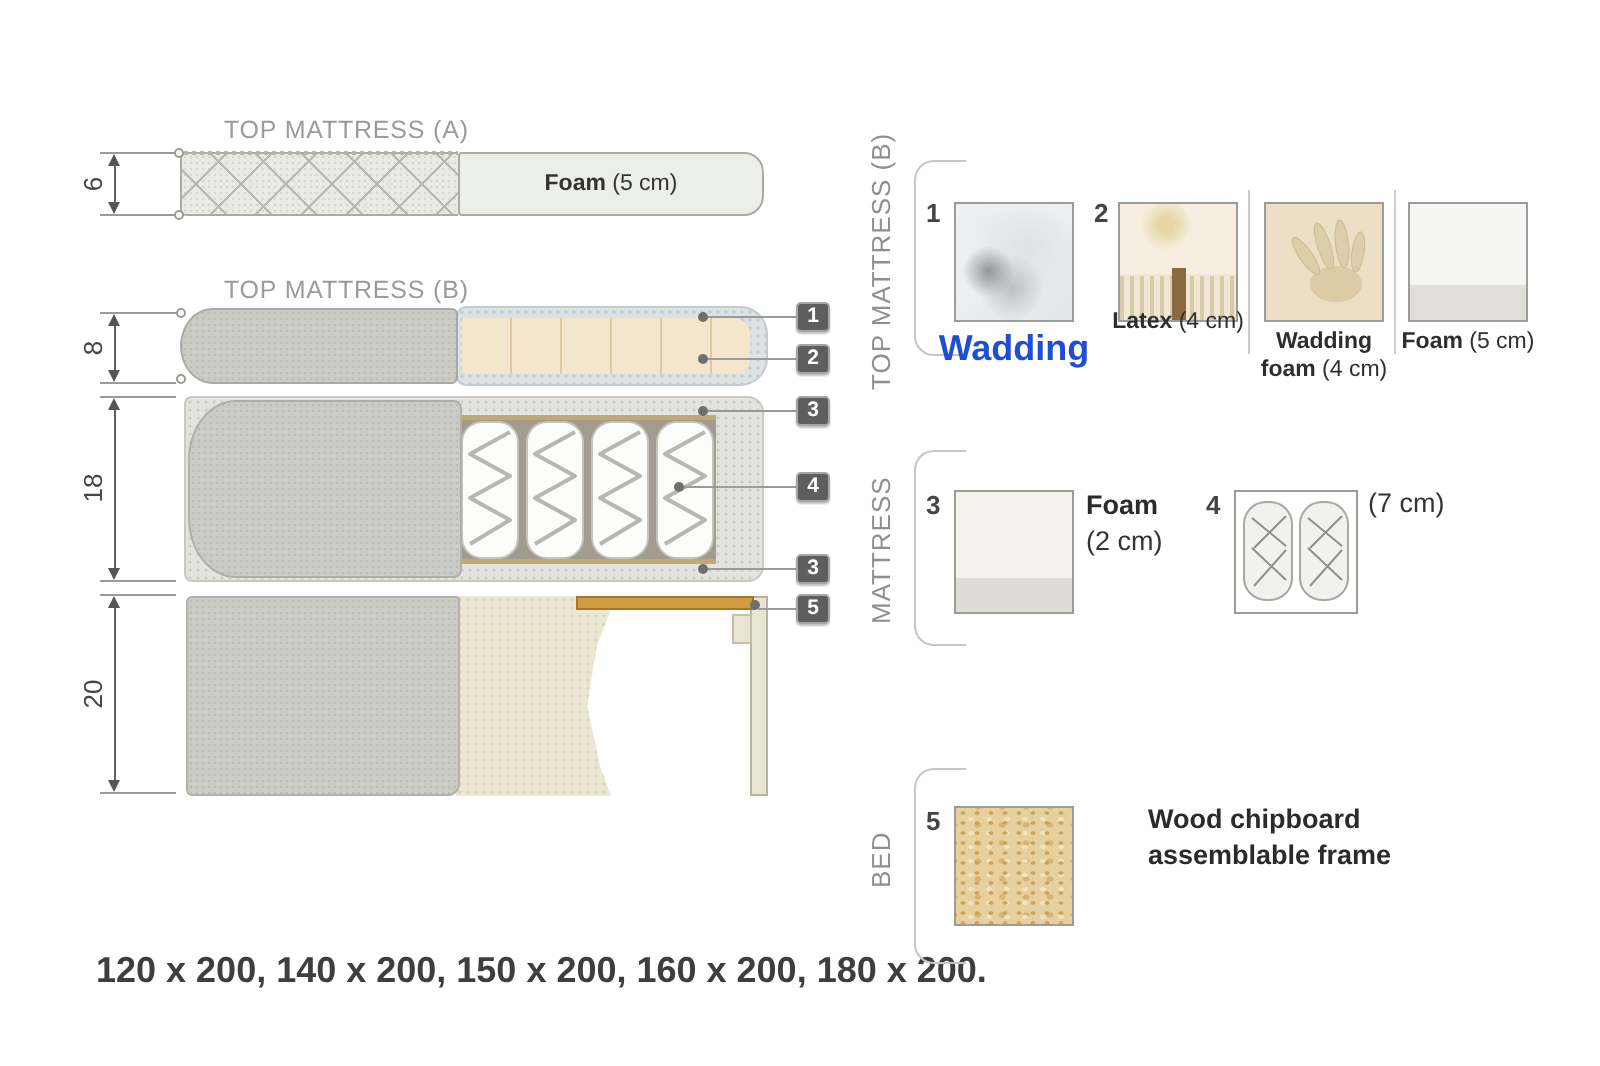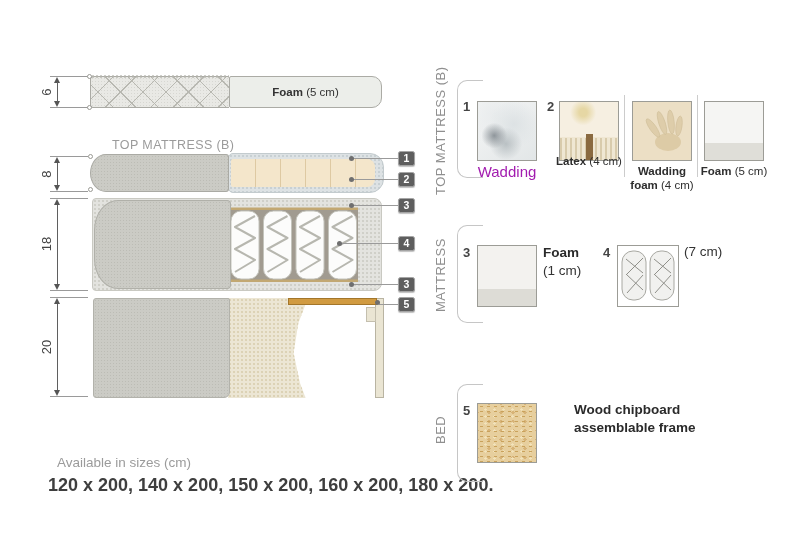--- a/index.html
+++ b/index.html
@@ -26,21 +26,21 @@
   .leader{position:absolute;height:1px;background:#9a9a9a}
   .ldot{position:absolute;width:5px;height:5px;border-radius:50%;background:#6f6f6f}
   
   .vlab{position:absolute;writing-mode:vertical-rl;transform:rotate(180deg);font-size:13px;color:#8f8f8f;
         letter-spacing:.5px;text-align:center;white-space:nowrap}
   .brk{position:absolute;width:26px;border:1.5px solid #c6c6c6;border-right:none;border-radius:10px 0 0 10px}
   .lnum{position:absolute;font-size:13px;font-weight:bold;color:#454545}
   .imgbox{position:absolute;border:1px solid #9c9c96}
   .cap{position:absolute;text-align:center;font-size:11.5px;color:#2e2e2e;line-height:1.25}
   .cap b{font-weight:bold}
-  .bigcap{font-size:15px;font-weight:normal;color:#a21caf}
+  .bigcap{font-size:18px;font-weight:bold;color:#1d4ed8}
   .side{position:absolute;font-size:13.5px;color:#333;line-height:1.3}
   .side b{font-weight:bold;color:#2b2b2b}
   .divider{position:absolute;width:1px;background:#cccccc}
   
   .foot1{position:absolute;font-size:13.5px;color:#9b9b9b}
   .foot2{position:absolute;font-size:18px;font-weight:bold;color:#3e3e3e}
   
   .speckle-gray{background-color:#cbcbc5;background-image:radial-gradient(#bcbcb5 .6px,transparent .8px);background-size:3px 3px}
   .speckle-case{background-color:#e3e3df;background-image:radial-gradient(#cfcfc8 .7px,transparent .9px);background-size:4px 4px}
   .speckle-beige{background-color:#ece6d4;background-image:radial-gradient(#dcd2b5 .7px,transparent .9px);background-size:4px 4px}
@@ -71,20 +71,21 @@
   <div class="arr dn" style="top:284px"></div>
   <div class="dim-line" style="top:205px;height:79px"></div>
 
   <div class="dim-num" style="left:34px;top:340px">20</div>
   <div class="dim-tick" style="top:297px"></div>
   <div class="dim-tick" style="top:396px"></div>
   <div class="arr up" style="top:298px"></div>
   <div class="arr dn" style="top:390px"></div>
   <div class="dim-line" style="top:304px;height:86px"></div>
 
+  <div class="dtitle" style="left:112px;top:58px">TOP MATTRESS (A)</div>
   <div class="abs" style="left:90px;top:76px;width:292px;height:32px">
     <div class="abs" style="left:0;top:0;width:139px;height:32px;border:1px solid #ababa5;border-right:none;border-radius:3px 0 0 3px;
          background-color:#e9e9e5;
          background-image:repeating-linear-gradient(45deg,transparent 0 15px,#b8b8b1 15px 16px),
                           repeating-linear-gradient(135deg,transparent 0 15px,#b8b8b1 15px 16px),
                           radial-gradient(#d7d7d2 .6px,transparent .8px);
          background-size:auto,auto,3px 3px">
       <div class="abs" style="left:0;top:-2px;width:100%;height:3px;
            background-image:radial-gradient(circle at 2px 1.5px,#b2b2ab 1px,transparent 1.3px);background-size:4px 3px"></div>
     </div>
@@ -157,21 +158,20 @@
   <div class="chip" style="top:236px">4</div>
 
   <div class="leader" style="left:352px;top:284px;width:46px"></div>
   <div class="ldot" style="left:349px;top:282px"></div>
   <div class="chip" style="top:277px">3</div>
 
   <div class="leader" style="left:379px;top:304px;width:19px"></div>
   <div class="ldot" style="left:375px;top:300px"></div>
   <div class="chip" style="top:297px">5</div>
 
-  <div class="foot1" style="left:57px;top:455px">Available in sizes (cm)</div>
   <div class="foot2" style="left:48px;top:475px">120 x 200, 140 x 200, 150 x 200, 160 x 200, 180 x 200.</div>
 
   <div class="vlab" style="left:433px;top:70px;height:125px">TOP MATTRESS (B)</div>
   <div class="brk" style="left:457px;top:80px;height:98px"></div>
 
   <div class="lnum" style="left:463px;top:99px">1</div>
   <div class="imgbox" style="left:477px;top:101px;width:60px;height:60px;
        background:radial-gradient(circle at 28% 58%,#8f969b 0%,rgba(143,150,155,0) 24%),
                   radial-gradient(circle at 48% 72%,#b9c0c3 0%,rgba(185,192,195,0) 32%),
                   radial-gradient(circle at 62% 38%,#dde2e4 0%,rgba(221,226,228,0) 48%),
@@ -216,21 +216,21 @@
   </div>
 
   <div class="vlab" style="left:433px;top:230px;height:90px">MATTRESS</div>
   <div class="brk" style="left:457px;top:225px;height:98px"></div>
 
   <div class="lnum" style="left:463px;top:245px">3</div>
   <div class="imgbox" style="left:477px;top:245px;width:60px;height:62px;
        background:linear-gradient(#f3f2ef 0 72%,#dddcd6 72%)"></div>
   <div class="side" style="left:543px;top:244px;width:60px">
     <b style="display:block">Foam</b>
-      <span style="display:block">(1 cm)</span>
+      <span style="display:block">(2 cm)</span>
   </div>
 
   <div class="lnum" style="left:603px;top:245px">4</div>
   <div class="imgbox" style="left:617px;top:245px;width:62px;height:62px;background:#fff">
     <svg width="60" height="60" viewBox="0 0 60 60">
       <g fill="#f1f1ef" stroke="#a8a8a2" stroke-width="1">
         <rect x="4" y="5" width="24" height="49" rx="11"></rect>
         <rect x="32" y="5" width="24" height="49" rx="11"></rect>
       </g>
       <g fill="none" stroke="#90908a" stroke-width="1">

